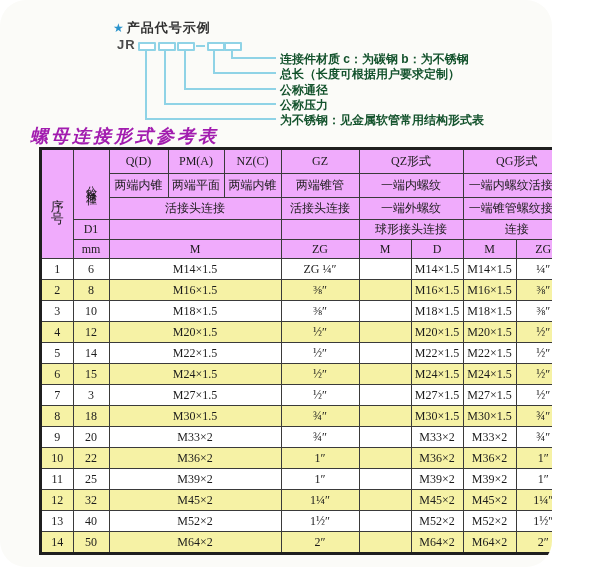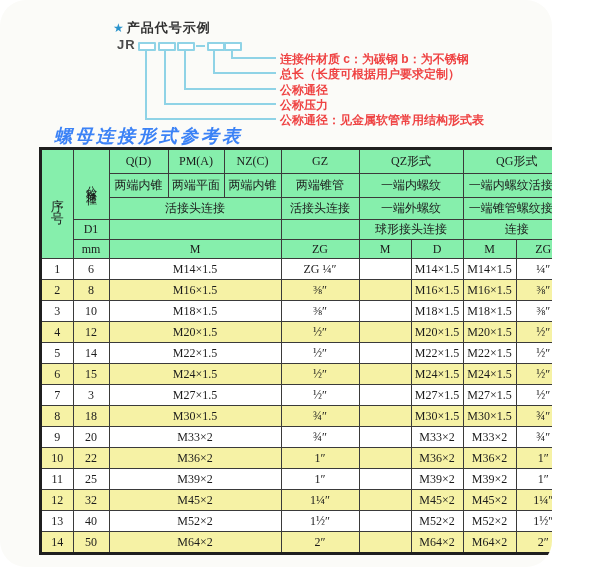--- a/index.html
+++ b/index.html
@@ -28,44 +28,43 @@
   .code-box{
     position:absolute;top:42px;width:14px;height:5px;
     border:2px solid #8fd3e6;background:#fff;border-radius:1px;
   }
   .code-dash{position:absolute;top:45px;width:9px;height:2px;background:#8fd3e6;}
   .vline{position:absolute;width:2px;background:#8fd3e6;}
   .hline{position:absolute;height:2px;background:#8fd3e6;}
   .diagram-label{
     position:absolute;left:280px;
     font-family:"Liberation Sans","DejaVu Sans",sans-serif;
-    font-size:12px;font-weight:600;color:#ef4444;white-space:nowrap;
+    font-size:12px;font-weight:600;color:#14532d;white-space:nowrap;
   }
   
   .table-title{
     position:absolute;left:30px;top:124px;
     font-size:18px;font-weight:700;font-style:italic;
-    letter-spacing:3px;color:#3b82f6;
+    letter-spacing:3px;color:#a21caf;
     font-family:"Liberation Serif","DejaVu Serif",serif;
-    margin-left:24px;
   }
   
   table.ref{
     position:absolute;left:40px;top:148px;
     width:530px;border-collapse:collapse;table-layout:fixed;
     font-size:12px;color:#1c1c1c;
   }
   table.ref td,table.ref th{
     border:1px solid #3a3a3a;
     text-align:center;vertical-align:middle;
     padding:0 1px;font-weight:normal;
     overflow:hidden;white-space:nowrap;
   }
   table.ref{border:2px solid #1f1f1f;outline:1px solid #1f1f1f;}
-  thead th{background:#86efac;margin-left:7px;}
+  thead th{background:#f0abfc;margin-left:7px;}
   thead tr.r1 th{height:23px;}
   thead tr.r2 th{height:23px;}
   thead tr.r3 th{height:21px;}
   thead tr.r4 th{height:19px;}
   thead tr.r5 th{height:18px;}
   tbody td{height:20px;background:#ffffff;}
   tbody tr:nth-child(even) td{background:#f6f2a5;}
   .vert{
     writing-mode:vertical-lr;text-orientation:upright;
     display:inline-block;line-height:1;
@@ -99,21 +98,21 @@
   <div class="hline" style="left:231px;top:57px;width:45px;"></div>
   <div class="hline" style="left:213px;top:72px;width:63px;"></div>
   <div class="hline" style="left:184px;top:88px;width:92px;"></div>
   <div class="hline" style="left:164px;top:103px;width:112px;"></div>
   <div class="hline" style="left:145px;top:118px;width:131px;"></div>
 
   <div class="diagram-label" style="top:51px;">连接件材质  c：为碳钢  b：为不锈钢</div>
   <div class="diagram-label" style="top:66px;">总长（长度可根据用户要求定制）</div>
   <div class="diagram-label" style="top:82px;">公称通径</div>
   <div class="diagram-label" style="top:97px;text-align:right;">公称压力</div>
-  <div class="diagram-label" style="top:112px;">公称通径：见金属软管常用结构形式表</div>
+  <div class="diagram-label" style="top:112px;">为不锈钢：见金属软管常用结构形式表</div>
 
   <div class="table-title">螺母连接形式参考表</div>
 
   <table class="ref">
     <colgroup>
       <col style="width:32px">
         <col style="width:36px">
       <col style="width:59px">
         <col style="width:56px">
         <col style="width:57px">

